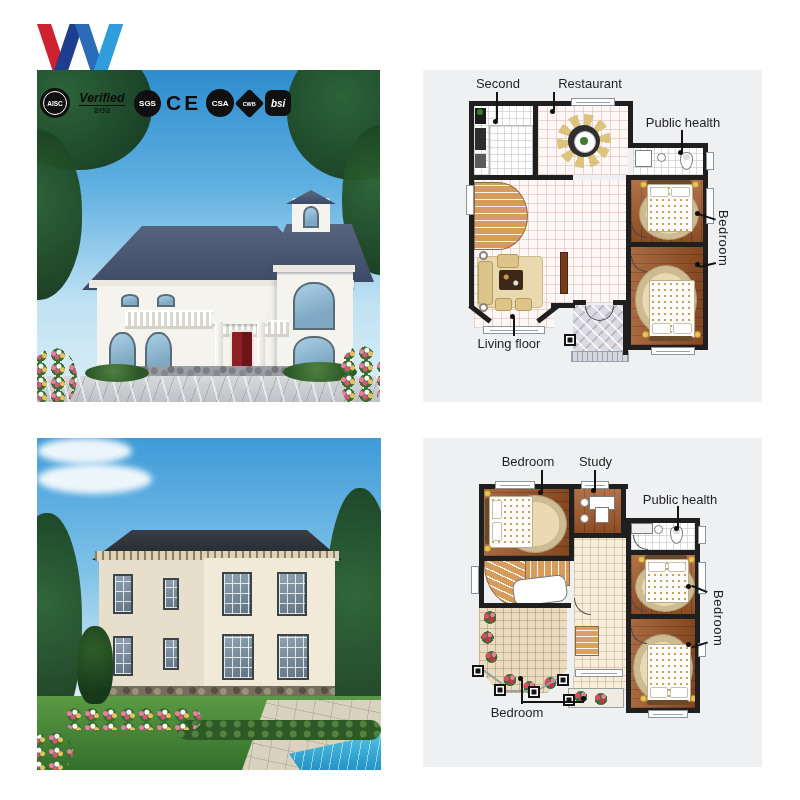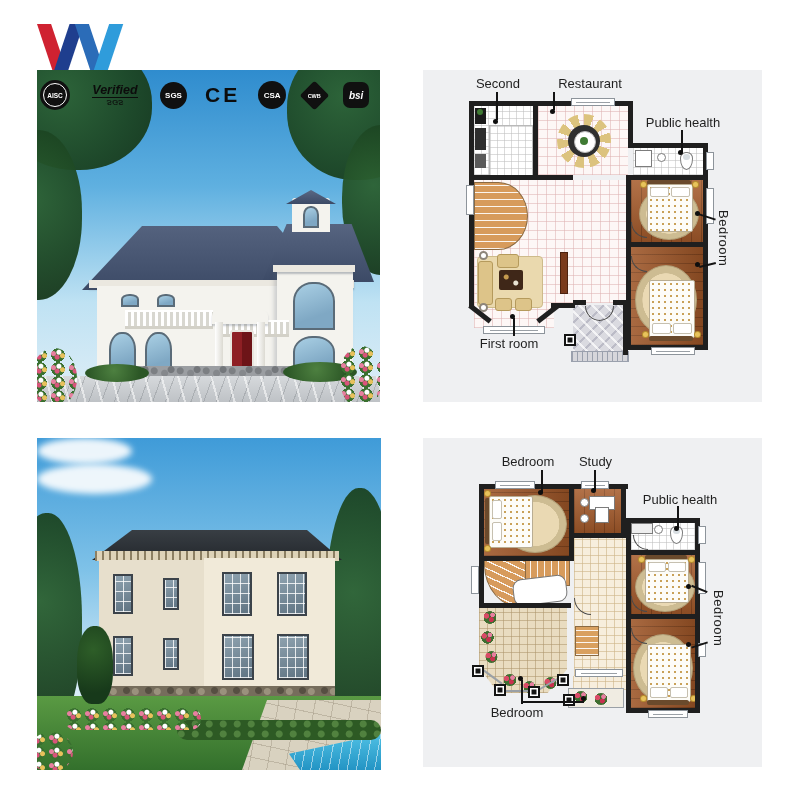--- a/index.html
+++ b/index.html
@@ -56,21 +56,21 @@
   .hedge{position:absolute;border-radius:10px;background:#2d5a24;background-image:radial-gradient(circle at 30% 40%,rgba(90,140,70,.8) 0 3px,transparent 4px);background-size:14px 10px;}
   .pool{position:absolute;background:linear-gradient(180deg,#4fc0e4,#2394c4);}
   .pool i{position:absolute;inset:0;background:repeating-linear-gradient(100deg,rgba(255,255,255,.5) 0 1px,transparent 1px 9px);}
   .path2{position:absolute;background:#d9d2c0;background-image:
       repeating-linear-gradient(12deg,rgba(150,140,120,.4) 0 1px,transparent 1px 14px),
       repeating-linear-gradient(100deg,rgba(150,140,120,.4) 0 1px,transparent 1px 18px);}
   .conifer{position:absolute;border-radius:45% 45% 40% 40%;background:radial-gradient(circle at 45% 30%,#2e5e28,#17391a 75%);}
   .dentil{position:absolute;background:#ded3b8;background-image:repeating-linear-gradient(90deg,#8c7f62 0 2px,transparent 2px 7px);}
 
   
-  .badges{position:absolute;left:3px;top:10px;display:flex;align-items:center;gap:18px;}
+  .badges{position:absolute;left:3px;top:18px;display:flex;align-items:center;gap:5px;}
   .bd{color:#fff;background:#101010;display:flex;align-items:center;justify-content:center;font-weight:700;}
   .bd-circle{border-radius:50%;}
   .seal{width:30px;height:30px;border-radius:50%;background:#101010;display:flex;align-items:center;justify-content:center;}
   .seal i{width:22px;height:22px;border:1.5px solid #fff;border-radius:50%;display:flex;align-items:center;justify-content:center;font-style:normal;font-size:6.5px;font-weight:700;color:#fff;}
   .bd-verified{background:none;color:#0c0c0c;flex-direction:column;font-style:italic;line-height:1;}
   .bd-verified .vtop{font-size:12.5px;font-weight:700;border-bottom:1.5px solid #0c0c0c;}
   .bd-verified .vbot{font-size:8px;font-weight:700;transform:scaleY(-1);opacity:.85;}
   .bd-ce{background:none;color:#0c0c0c;font-size:21px;letter-spacing:3px;font-weight:700;}
   .bd-diamond{width:21px;height:21px;transform:rotate(45deg);border-radius:3px;}
   .bd-diamond span{transform:rotate(-45deg);font-size:5.5px;}
@@ -329,21 +329,21 @@
   <div class="lbl" style="left:212px;top:45px;width:96px;">Public health</div>
   <div class="lead" style="left:258px;top:60px;width:1.5px;height:22px;"></div>
   <div class="dot" style="left:255px;top:80px;"></div>
 
   <div class="lbl-v" style="left:293px;top:140px;height:70px;">Bedroom</div>
   <div class="lead" style="left:276px;top:146px;width:17px;height:1.5px;transform:rotate(18deg);"></div>
   <div class="dot" style="left:272px;top:141px;"></div>
   <div class="lead" style="left:276px;top:194px;width:17px;height:1.5px;transform:rotate(-14deg);"></div>
   <div class="dot" style="left:272px;top:192px;"></div>
 
-  <div class="lbl" style="left:40px;top:266px;width:92px;">First room</div>
+  <div class="lbl" style="left:40px;top:266px;width:92px;">Living floor</div>
   <div class="lead" style="left:90px;top:248px;width:1.5px;height:18px;"></div>
   <div class="dot" style="left:87px;top:244px;"></div>
 
 </div>
 
 <div class="photo" id="photo2">
   <div class="sky2"></div>
   <div class="cloud" style="left:28px;top:16px;width:95px;height:26px;"></div>
   <div class="cloud" style="left:198px;top:30px;width:115px;height:30px;"></div>
   <div class="blob foliage" style="left:-25px;top:75px;width:70px;height:220px;"></div>

